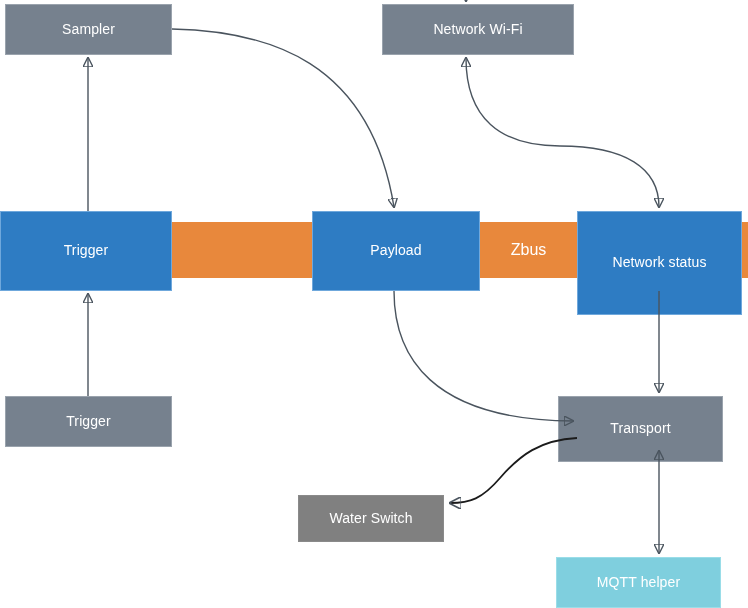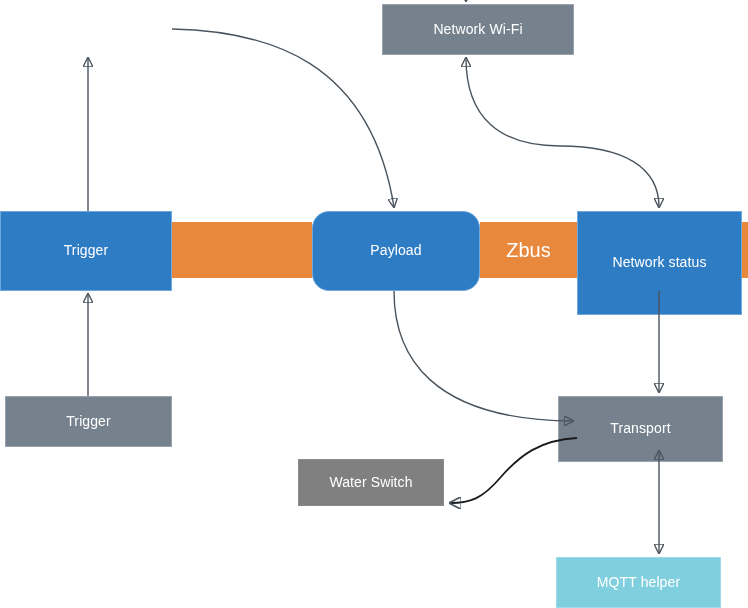--- a/index.html
+++ b/index.html
@@ -52,21 +52,21 @@
     background: #E8883C;
     z-index: 1;
   }
   .bus-label {
     position: absolute;
     z-index: 2;
     display: flex;
     align-items: center;
     justify-content: center;
     color: #ffffff;
-    font-size: 20px;
+    font-size: 16px;
     white-space: nowrap;
     user-select: none;
   }
   svg.edges {
     position: absolute;
     left: 0;
     top: 0;
     width: 748px;
     height: 608px;
     z-index: 4;
@@ -87,46 +87,49 @@
 <body>
 
 <div id="canvas">
 
   <div class="bus" style="left:0px;   top:222px; width:312px; height:56px;"></div>
   <div class="bus" style="left:480px; top:222px; width:97px;  height:56px;"></div>
   <div class="bus" style="left:742px; top:222px; width:6px;   height:56px;"></div>
 
   <div class="bus-label" style="left:480px; top:222px; width:97px; height:56px;">Zbus</div>
 
+  <div class="node slate" style="left:5px; top:4px; width:167px; height:51px;">
+    <span>Sampler</span>
+  </div>
 
   <div class="node slate" style="left:382px; top:4px; width:192px; height:51px;">
     <span>Network Wi-Fi</span>
   </div>
 
   <div class="node blue" style="left:0px; top:211px; width:172px; height:80px;">
     <span>Trigger</span>
   </div>
 
-  <div class="node blue" style="left:312px; top:211px; width:168px; height:80px;border-radius:17px;">
+  <div class="node blue" style="left:312px; top:211px; width:168px; height:80px;">
     <span>Payload</span>
   </div>
 
   <div class="node blue" style="left:577px; top:211px; width:165px; height:104px;">
     <span>Network status</span>
   </div>
 
   <div class="node slate" style="left:5px; top:396px; width:167px; height:51px;">
     <span>Trigger</span>
   </div>
 
   <div class="node slate" style="left:558px; top:396px; width:165px; height:66px;">
     <span>Transport</span>
   </div>
 
-  <div class="node gray" style="left:298px; top:459px; width:146px; height:47px;">
+  <div class="node gray" style="left:298px; top:495px; width:146px; height:47px;">
     <span>Water Switch</span>
   </div>
 
   <div class="node cyan" style="left:556px; top:557px; width:165px; height:51px;">
     <span>MQTT helper</span>
   </div>
 
   <svg class="edges" viewBox="0 0 748 608">
     <defs>
       <marker id="arrowEnd" viewBox="0 0 10 10" refX="9" refY="5" markerWidth="7" markerHeight="7" orient="auto-start-reverse">

